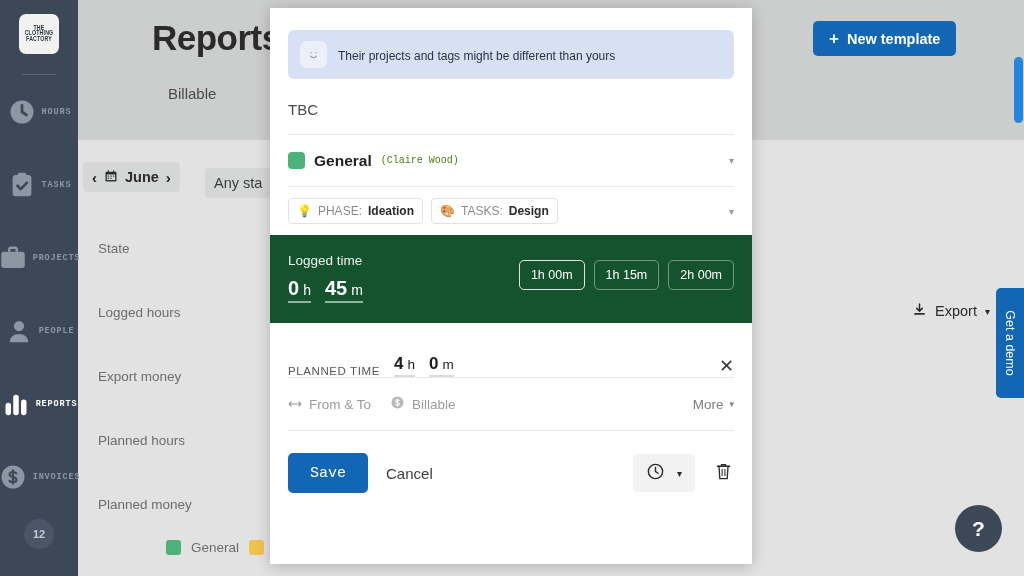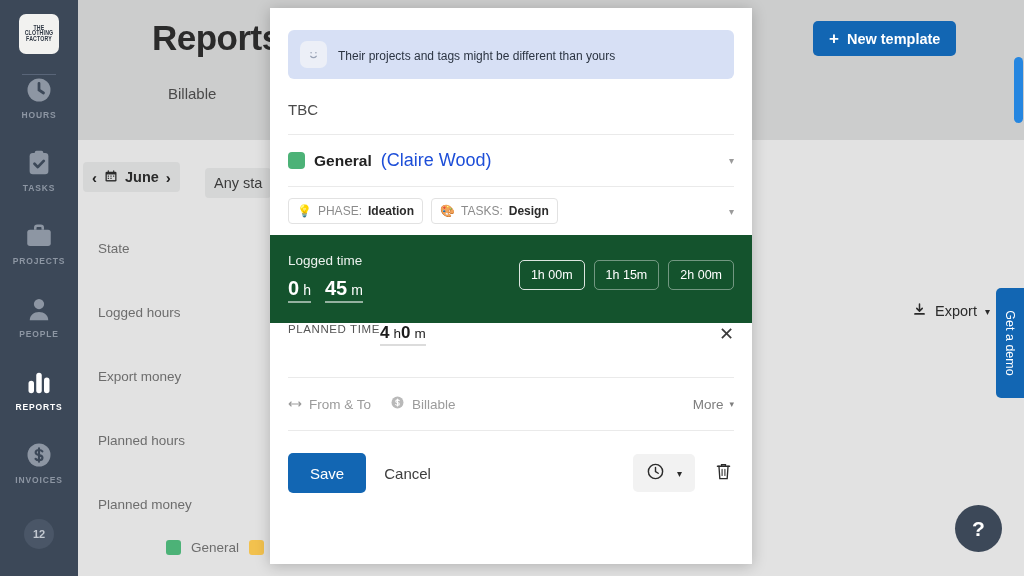--- a/index.html
+++ b/index.html
@@ -30,25 +30,26 @@
   .logo-text {
     font-size: 5.2px; font-weight: bold; color: #2b3440;
     letter-spacing: .2px; text-align: center;
     transform: scaleY(1.25);
   }
   .sidebar-sep {
     width: 34px; height: 1px; background: #596578; margin-top: 20px;
   }
   .nav-item {
     width: 78px; height: 73px;
-    display: flex; flex-direction: column;
-    align-items: center; 
+    display: flex; flex-direction: row;
+    align-items: center; justify-content: center;
     gap: 5px;
     color: #8d96a3;
     cursor: pointer;
+    font-family: Liberation Mono, monospace;
   }
   .nav-item.active { color: #ffffff; }
   .nav-label {
     font-size: 8.5px; font-weight: bold; letter-spacing: .85px;
   }
   .nav-icon { width: 30px; height: 30px; display:block; }
   .nav-icon svg { width: 30px; height: 30px; display: block; }
   .badge-count {
     width: 30px; height: 30px; border-radius: 50%;
     background: #4a5667; color: #c3c9d1;
@@ -182,21 +183,21 @@
     font-size: 15px; color: #4a4a4a;
   }
 
   .project-row {
     margin: 0 18px; height: 52px;
     display: flex; align-items: center; gap: 9px;
     border-bottom: 1px solid #eaeaea;
   }
   .proj-swatch { width: 17px; height: 17px; border-radius: 4px; background: #4cb277; }
   .proj-name { font-size: 15.5px; font-weight: bold; color: #222; }
-  .proj-owner { font-size: 18px; color: #1d4ed8; }
+  .proj-owner { font-size: 10px; color: #4d7c0f; font-family: Liberation Mono, monospace; }
   .caret { margin-left: auto; color: #9b9b9b; font-size: 10px; }
 
   .tags-row {
     margin: 0 18px; height: 48px;
     display: flex; align-items: center; gap: 8px;
   }
   .tag {
     height: 26px; padding: 0 8px;
     border: 1px solid #e2e2e2; border-radius: 4px;
     display: flex; align-items: center; gap: 6px;
@@ -223,21 +224,21 @@
   .preset-wrap { margin-left: auto; display: flex; gap: 9px; padding-top: 7px; }
   .preset {
     padding: 7px 11px; border-radius: 5px;
     border: 1px solid rgba(255,255,255,.4);
     font-size: 12.5px; cursor: pointer;
   }
   .preset.primary { border-color: rgba(255,255,255,.85); }
 
   .planned-row {
     margin: 0 18px; height: 55px;
-    display: flex; align-items: flex-start; 
+    display: flex; align-items: flex-end; gap: 14px;
     border-bottom: 1px solid #eaeaea;
   }
   .planned-label {
     font-size: 11.5px; letter-spacing: .6px; color: #555;
   }
   .planned-field {
     display: flex; align-items: baseline; gap: 4px;
     font-size: 17px; font-weight: bold; color: #1c1c1c;
     border-bottom: 2px solid #dcdcdc; padding-bottom: 1px;
   }
@@ -254,21 +255,21 @@
   .meta-more { margin-left: auto; display: flex; align-items: center; gap: 6px; color: #7e7e7e; cursor: pointer; }
 
   .actions-row {
     margin: 0 18px; height: 84px;
     display: flex; align-items: center; gap: 18px;
   }
   .btn-save {
     background: #1266b3; color: #fff; border: none;
     height: 40px; padding: 0 22px; border-radius: 5px;
     font-size: 15px; cursor: pointer;
-    font-family: Liberation Sans, sans-serif;
+    font-family: Liberation Mono, monospace;
   }
   .btn-cancel {
     background: none; border: none; font-size: 15px; color: #3d3d3d;
     cursor: pointer; font-family: "Liberation Sans", sans-serif;
   }
   .timer-group {
     margin-left: auto;
     background: #f2f2f2; border-radius: 5px;
     height: 38px; padding: 0 13px;
     display: flex; align-items: center; gap: 12px;

